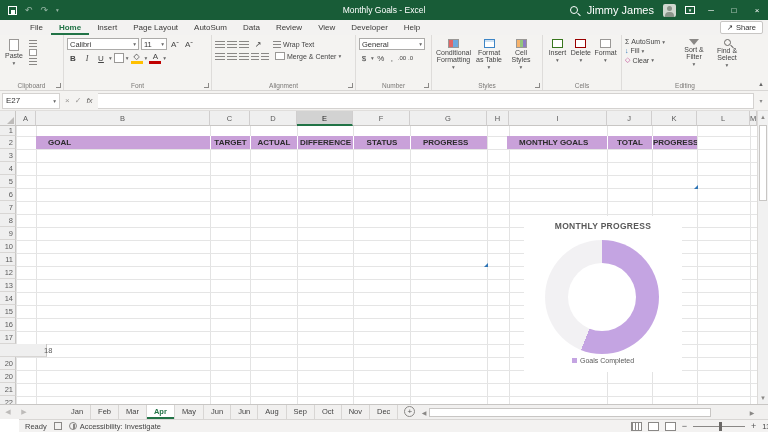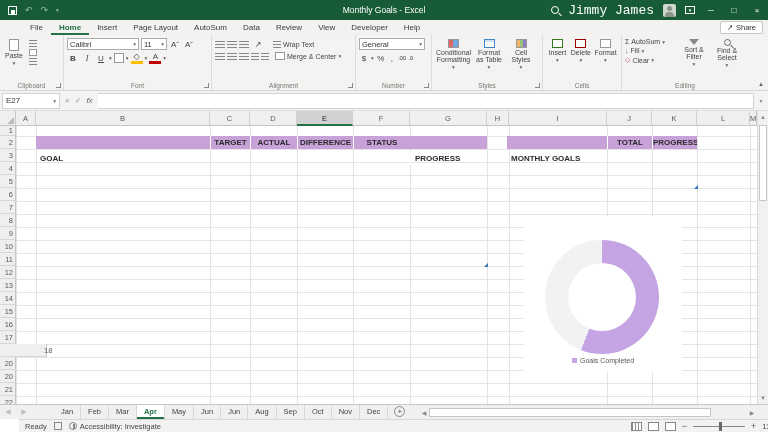--- a/index.html
+++ b/index.html
@@ -10,21 +10,21 @@
   
   .titlebar { position:absolute; top:0; left:0; width:768px; height:20px; display:flex; align-items:center; padding:0 4px; color:#fff; }
   .qat { display:flex; align-items:center; gap:8px; margin-left:4px; }
   .icon-save { width:9px; height:9px; border:1px solid #fff; position:relative; }
   .icon-save:after { content:""; position:absolute; left:2px; bottom:0; width:4px; height:4px; background:#fff; }
   .qat .dim { opacity:.55; font-size:9px; }
   .tb-title { position:absolute; left:50%; transform:translateX(-50%); font-size:8.5px; white-space:nowrap; }
   .tb-right { margin-left:auto; display:flex; align-items:center; gap:9px; }
   .icon-mag { width:8px; height:8px; border:1px solid #fff; border-radius:50%; position:relative; }
   .icon-mag:after { content:""; position:absolute; left:6px; top:7px; width:4px; height:1px; background:#fff; transform:rotate(45deg); }
-  .tb-user { font-size:13px;font-family:Liberation Mono, monospace; }
+  .tb-user { font-size:11px; }
   .avatar { width:13px; height:13px; background:#cfd8cf; border-radius:2px; position:relative; overflow:hidden; }
   .avatar:before { content:""; position:absolute; left:4px; top:2px; width:5px; height:5px; border-radius:50%; background:#8a958a; }
   .avatar:after { content:""; position:absolute; left:2px; top:8px; width:9px; height:6px; border-radius:4px 4px 0 0; background:#8a958a; }
   .icon-ribopt { width:10px; height:8px; border:1px solid #fff; position:relative; font-size:5px; text-align:center; line-height:7px; }
   .winbtn { width:14px; text-align:center; font-size:8px; }
 
   
   .menurow { position:absolute; top:20px; left:0; width:768px; height:15px; background:#F3F2F1; display:flex; align-items:stretch; padding-left:22px; }
   .menu-tab { padding:0 8px; line-height:15px; font-size:8px; color:#3b3a39; white-space:nowrap; }
   .menu-tab.active { color:#217346; font-weight:bold; box-shadow:inset 0 -2px 0 #217346; }
@@ -68,21 +68,21 @@
   .corner { position:absolute; left:0; top:0; width:16px; height:15px; background:#EFEFEF; border-right:1px solid #C8C6C4; border-bottom:1px solid #C8C6C4; }
   .corner:after { content:""; position:absolute; right:1px; bottom:1px; border-left:7px solid transparent; border-bottom:7px solid #BDBBB9; }
   .rh-cell { position:absolute; left:0; width:16px; text-align:right; padding-right:2px; font-size:7.5px; color:#5a5a5a; background:#EFEFEF; border-right:1px solid #C8C6C4; border-bottom:1px solid #D8D6D4; }
   .gl-v { position:absolute; width:1px; background:#E3E3E3; top:15px; bottom:0; }
   .gl-h { position:absolute; height:1px; background:#E5E5E5; left:16px; }
 
   .gt-row { position:absolute; background:#fff; }
   .cellab { position:absolute; top:0; height:100%; line-height:13px; font-size:8px; color:#2b2b2b; white-space:nowrap; overflow:hidden; }
   .thead { font-weight:bold; color:#2b2b2b; }
   .center { text-align:center; }
-  .padl { padding-left:4px;margin-top:16px; }
+  .padl { padding-left:12px; }
   .corner-handle { position:absolute; width:0; height:0; border-left:4px solid transparent; border-top:4px solid transparent; border-right:4px solid #2E75B6; border-bottom:4px solid #2E75B6; transform:scale(.5); }
 
   .chart { position:absolute; background:#fff; }
   .chart-title { position:absolute; top:5px; left:0; right:0; text-align:center; font-size:8.5px; font-weight:bold; color:#595959; letter-spacing:.3px; }
   .donut { position:absolute; border-radius:50%; }
   .donut-hole { position:absolute; background:#fff; border-radius:50%; }
   .legend { position:absolute; left:0; right:0; display:flex; align-items:center; justify-content:center; gap:3px; font-size:7px; color:#595959; }
   .legend-swatch { width:5px; height:5px; }
 
   .vscroll { position:absolute; right:0; top:0; width:11px; height:293px; background:#F1F1F1; border-left:1px solid #DCDAD8; }
@@ -385,20 +385,21 @@
         </div>
         <div class="corner-handle" style="left: 482px; top: 150px;"></div>
         <div class="gt-row" style="left: 507px; top: 25px; width: 190px; height: 13px; background: rgb(201, 161, 217);">
           <div class="cellab thead padl" style="left: 0px; width: 100px;">MONTHLY GOALS</div>
           <div class="cellab thead center" style="left: 100px; width: 45px; border-left: 1px solid rgb(255, 255, 255);">TOTAL</div>
           <div class="cellab thead center" style="left: 145px; width: 45px; border-left: 1px solid rgb(255, 255, 255);">PROGRESS</div>
         </div>
         <div class="corner-handle" style="left: 692px; top: 72px;"></div>
       </div>
     <div class="chart" id="chart" style="left:524px;top:105px;width:158px;height:156px">
+      <div class="chart-title" id="chart-title">MONTHLY PROGRESS</div>
       <div class="donut" id="donut" style="left: 21px; top: 24px; width: 114px; height: 114px; background: conic-gradient(rgb(196, 164, 226) 0deg, rgb(196, 164, 226) 201.6deg, rgb(242, 241, 243) 201.6deg, rgb(242, 241, 243) 360deg);"></div>
       <div class="donut-hole" style="left:44px;top:47px;width:68px;height:68px"></div>
       <div class="legend" id="chart-legend" style="top:141px">
           <span class="legend-swatch" style="background: rgb(196, 164, 226);"></span>
           <span>Goals Completed</span>
         </div>
     </div>
     <div class="corner"></div>
     <div id="col-headers">
         <div class="ch-cell" style="left: 16px; width: 20px;">A</div>
@@ -442,21 +443,21 @@
     <div class="vscroll">
       <span class="vs-arrow" style="top:0">▲</span>
       <div class="vs-thumb" style="top:14px;height:76px"></div>
       <span class="vs-arrow" style="bottom:0">▼</span>
     </div>
   </div>
 
   <div class="tabrow">
     <span class="tab-nav">◀</span>
     <span class="tab-nav">▶</span>
-    <div id="sheet-tabs" style="display:flex;margin-left:22px">
+    <div id="sheet-tabs" style="display:flex;margin-left:32px">
         <div class="sheet-tab">Jan</div>
         <div class="sheet-tab">Feb</div>
         <div class="sheet-tab">Mar</div>
         <div class="sheet-tab active">Apr</div>
         <div class="sheet-tab">May</div>
         <div class="sheet-tab">Jun</div>
         <div class="sheet-tab">Jun</div>
         <div class="sheet-tab">Aug</div>
         <div class="sheet-tab">Sep</div>
         <div class="sheet-tab">Oct</div>

